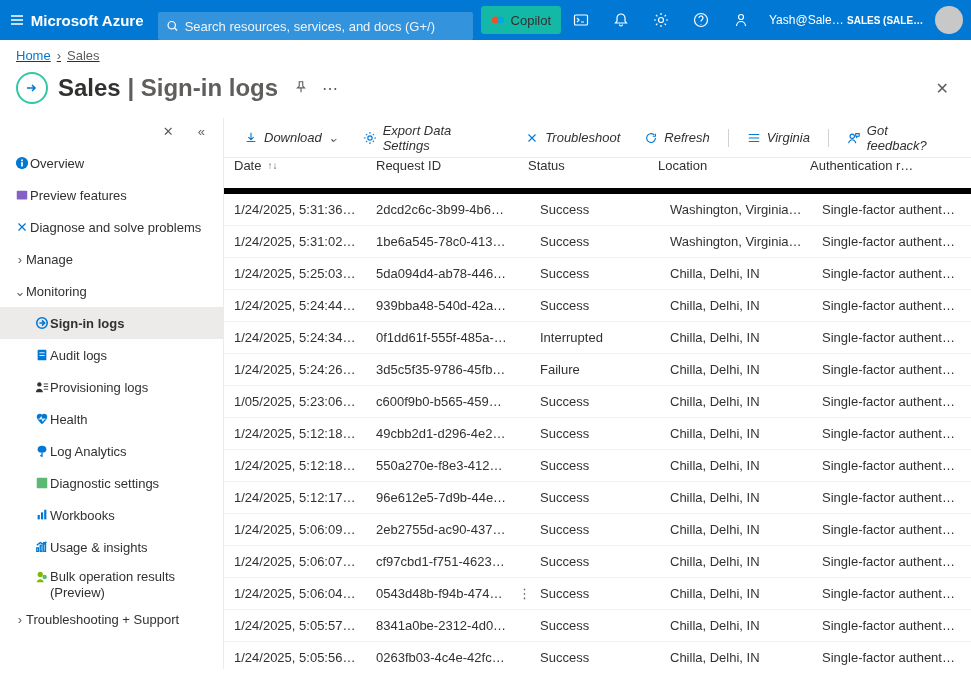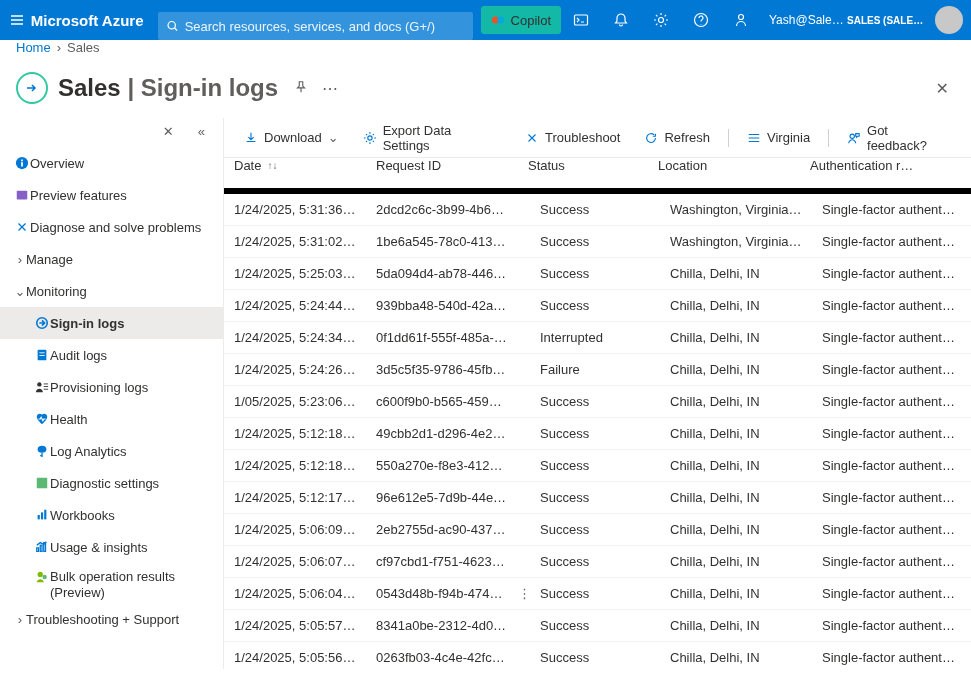--- a/index.html
+++ b/index.html
@@ -12,21 +12,21 @@
   .search input { background:transparent; border:none; outline:none; color:#fff; font-size:13px; width:100%; }
   .search input::placeholder { color:rgba(255,255,255,0.9);}
   .copilot-btn { display:flex; align-items:center; gap:6px; background:#14b8a6; color:#323130; height:28px; border-radius:3px; padding:0 10px; margin-left:8px; font-size:13px; cursor:pointer;}
   .top-icons { display:flex; margin-left:auto; align-items:center;}
   .top-icon { width:40px; height:40px; display:flex; align-items:center; justify-content:center; color:#fff; cursor:pointer;}
   .user { display:flex; align-items:flex-end; justify-content:center; padding:0 6px 0 8px; line-height:1.2; max-width:170px; overflow:hidden;}
   .user .ue { font-size:12px; white-space:nowrap; overflow:hidden; text-overflow:ellipsis; width:160px;}
   .user .ut { font-size:10px; font-weight:600; white-space:nowrap; overflow:hidden; text-overflow:ellipsis; width:160px;}
   .avatar { width:28px; height:28px; border-radius:50%; background:#c8c8c8; margin-left:4px;}
   
-  .breadcrumb { display:flex; height:30px; padding:0 16px; font-size:13px;}
+  .breadcrumb { display:flex; align-items:center; height:30px; padding:12px 16px; font-size:13px;text-decoration:underline;}
   .breadcrumb a { color:#0078d4; text-decoration:none;}
   .breadcrumb .sep { margin:0 6px; color:#605e5c;}
   .breadcrumb .cur { color:#605e5c;}
   
   .title-row { display:flex; align-items:center; padding:2px 16px 14px 16px; position:relative;}
   .title-circle { width:32px; height:32px; border-radius:50%; border:2px solid #32c8a2; display:flex; align-items:center; justify-content:center; margin-right:10px;}
   .title-circle svg { width:16px; height:16px;}
   .title-main { font-size:24px; font-weight:600;}
   .title-sub { font-size:24px; color:#605e5c; font-weight:700;}
   .title-pin { margin-left:16px; color:#605e5c; cursor:pointer;}
@@ -38,21 +38,21 @@
   .sb-top-icons { display:flex; justify-content:flex-end; gap:24px; padding:0 18px 8px 0; color:#605e5c;}
   .sb-top-icons span{cursor:pointer;}
   .nav-item { display:flex; align-items:center; height:32px; padding-left:14px; font-size:13px; color:#323130; cursor:pointer; }
   .nav-item.sub { padding-left:34px;}
   .nav-item.selected { background:#edebe9; font-weight:600;}
   .nav-icon { width:16px; height:16px; display:flex; align-items:center; justify-content:center; flex-shrink:0;}
   .chev { width:12px; text-align:center; color:#605e5c;}
   .nav-label { white-space:nowrap; overflow:hidden; text-overflow:ellipsis;}
   
   .content { flex:1; display:flex; flex-direction:column; overflow:hidden;}
-  .toolbar { display:flex; align-items:center; height:40px; border-bottom:1px solid #edebe9; padding:0 10px; gap:4px;}
+  .toolbar { display:flex; align-items:center; height:40px; border-bottom:1px solid #edebe9; padding:0 10px; gap:4px;font-style:italic;}
   .tb-btn { display:flex; align-items:center; gap:6px; padding:0 10px; height:30px; font-size:13px; color:#323130; cursor:pointer;}
   .tb-btn svg { width:14px; height:14px;}
   .tb-sep { width:1px; height:18px; background:#d2d0ce; margin:0 4px;}
   
   .table { flex:1; overflow:auto;}
   .thead { display:flex; height:36px; border-bottom:6px solid #000000; align-items:flex-start;}
   .th { padding:0 10px; font-size:13px; color:#323130; font-weight:400; white-space:nowrap; overflow:hidden; text-overflow:ellipsis; display:flex; align-items:center; gap:6px;}
   .th.date{width:142px;}
   .th.req{width:152px;}
   .th.stat{width:130px;}

